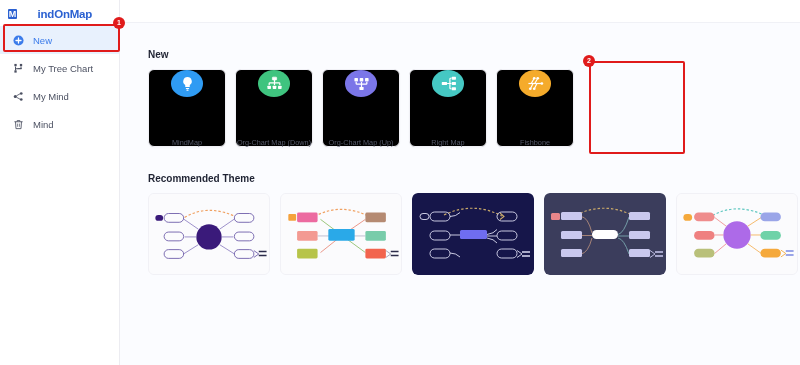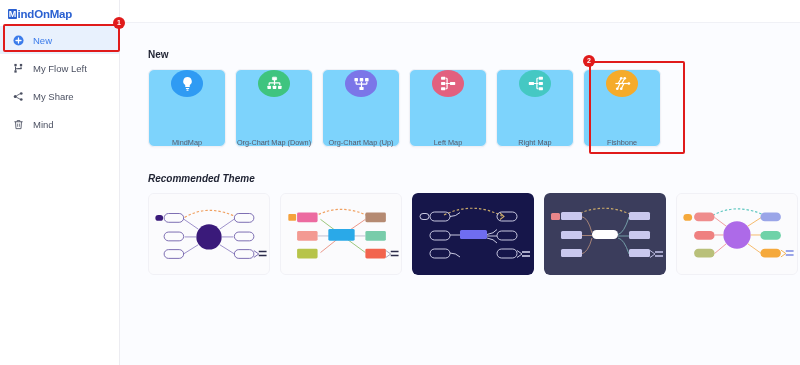--- a/index.html
+++ b/index.html
@@ -29,21 +29,21 @@
   .logo .m-badge {
     display: inline-block;
     width: 9px; height: 10px;
     background: #2b61d1;
     color: #ffffff;
     font-size: 9px; font-weight: bold;
     line-height: 10px; text-align: center;
     border-radius: 1px;
     margin-right: 0.5px;
   }
-  .logo .logo-text { color: #2b61d1; }
+  .logo .logo-text { color: #2b61d1; margin-left: 20px; }
 
   .nav { margin-top: 4px; }
   .nav-item {
     height: 28px;
     display: flex; align-items: center;
     padding-left: 10px;
     font-size: 9.5px;
     color: #4c5162;
     cursor: pointer;
     position: relative;
@@ -91,32 +91,32 @@
     padding: 0;
     border-top: 1px solid #f0f1f6;
     margin-top: 22px;
     overflow: hidden;
   }
   .section-title {
     font-size: 10px; font-weight: bold;
     color: #1f2333;
     margin: 26px 0 9px 28px;
   }
-  .section-title.theme { margin-top: 26px; font-style: italic; }
+  .section-title.theme { margin-top: 26px; }
 
   .card-grid {
     display: flex;
     flex-wrap: wrap;
     gap: 9px;
     padding-left: 28px;
     width: 680px;
   }
   .card {
     width: 78px; height: 78px;
-    background: #7dd3fc;
+    background: #000000;
     border: 1px solid #f0f0f5;
     border-radius: 6px;
     display: flex; flex-direction: column;
     align-items: center; justify-content: center;
     cursor: pointer;
     box-shadow: 0 1px 2px rgba(30,40,80,0.03);
     gap: 33px;
   }
   .card .ico {
     width: 32px; height: 32px;
@@ -179,33 +179,33 @@
       <div class="nav-item">
         <span class="nav-icon">
           <svg width="11" height="11" viewBox="0 0 24 24" fill="none" stroke="#4c5162" stroke-width="2.2">
             <rect x="3" y="2" width="5" height="5" fill="#4c5162" stroke="none"></rect>
             <rect x="15" y="2" width="5" height="5" fill="#4c5162" stroke="none"></rect>
             <rect x="3" y="16" width="5" height="5" fill="#4c5162" stroke="none"></rect>
             <path d="M5.5 7.5v9M17.5 7.5v5H5.5"></path>
             <path d="M10 12h9" stroke-width="2"></path>
           </svg>
         </span>
-        <span class="nav-label">My Flow Left</span>
+        <span class="nav-label">My Tree Chart</span>
       </div>
 
       <div class="nav-item">
         <span class="nav-icon">
           <svg width="11" height="11" viewBox="0 0 24 24" fill="#4c5162">
             <circle cx="5" cy="12" r="3.4"></circle>
             <circle cx="18" cy="5.5" r="2.9"></circle>
             <circle cx="18" cy="18.5" r="2.9"></circle>
             <path d="M7.5 10.5l8-4.5M7.5 13.5l8 4.5" stroke="#4c5162" stroke-width="1.8"></path>
           </svg>
         </span>
-        <span class="nav-label">My Share</span>
+        <span class="nav-label">My Mind</span>
       </div>
 
       <div class="nav-item">
         <span class="nav-icon">
           <svg width="11" height="11" viewBox="0 0 24 24" fill="none" stroke="#4c5162" stroke-width="1.9">
             <path d="M3 6h18M9 6V3.5h6V6M5.5 6l1 15h11l1-15"></path>
             <path d="M10 10v7M14 10v7" stroke-width="1.5"></path>
           </svg>
         </span>
         <span class="nav-label">Mind</span>
@@ -250,32 +250,20 @@
             <rect x="9" y="17" width="6" height="4" rx="0.8" stroke="none"></rect>
             <path d="M12 17v-4M4.5 13h15M4.5 13v-3M12 13v-3M19.5 13v-3" stroke-width="1.7" fill="none"></path>
             <rect x="2" y="4.4" width="5" height="4.6" rx="0.8" stroke="none"></rect>
             <rect x="9.5" y="4.4" width="5" height="4.6" rx="0.8" stroke="none"></rect>
             <rect x="17" y="4.4" width="5" height="4.6" rx="0.8" stroke="none"></rect>
           </svg>
         </span>
         <span class="card-label">Org-Chart Map (Up)</span>
       </div>
 
-      <div class="card">
-        <span class="ico" style="background:#e2607f">
-          <svg width="17" height="17" viewBox="0 0 24 24" fill="#fff" stroke="#fff">
-            <rect x="14" y="10" width="7.5" height="4" rx="0.8" stroke="none"></rect>
-            <path d="M14 12h-4M10 4.6v14.8M10 4.6h-2M10 12h-2M10 19.4h-2" stroke-width="1.7" fill="none"></path>
-            <rect x="1.5" y="2.6" width="6" height="4" rx="0.8" stroke="none"></rect>
-            <rect x="1.5" y="10" width="6" height="4" rx="0.8" stroke="none"></rect>
-            <rect x="1.5" y="17.4" width="6" height="4" rx="0.8" stroke="none"></rect>
-          </svg>
-        </span>
-        <span class="card-label">Left Map</span>
-      </div>
 
       <div class="card">
         <span class="ico" style="background:#45c8c3">
           <svg width="17" height="17" viewBox="0 0 24 24" fill="#fff" stroke="#fff">
             <rect x="2.5" y="10" width="7.5" height="4" rx="0.8" stroke="none"></rect>
             <path d="M10 12h4M14 4.6v14.8M14 4.6h2M14 12h2M14 19.4h2" stroke-width="1.7" fill="none"></path>
             <rect x="16.5" y="2.6" width="6" height="4" rx="0.8" stroke="none"></rect>
             <rect x="16.5" y="10" width="6" height="4" rx="0.8" stroke="none"></rect>
             <rect x="16.5" y="17.4" width="6" height="4" rx="0.8" stroke="none"></rect>
           </svg>

